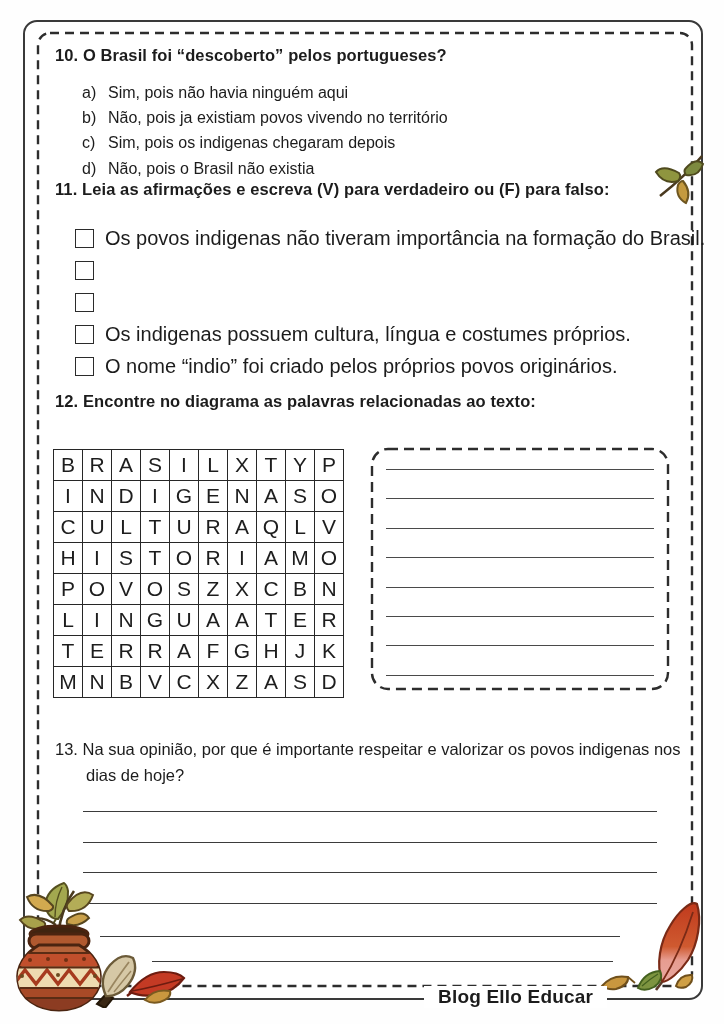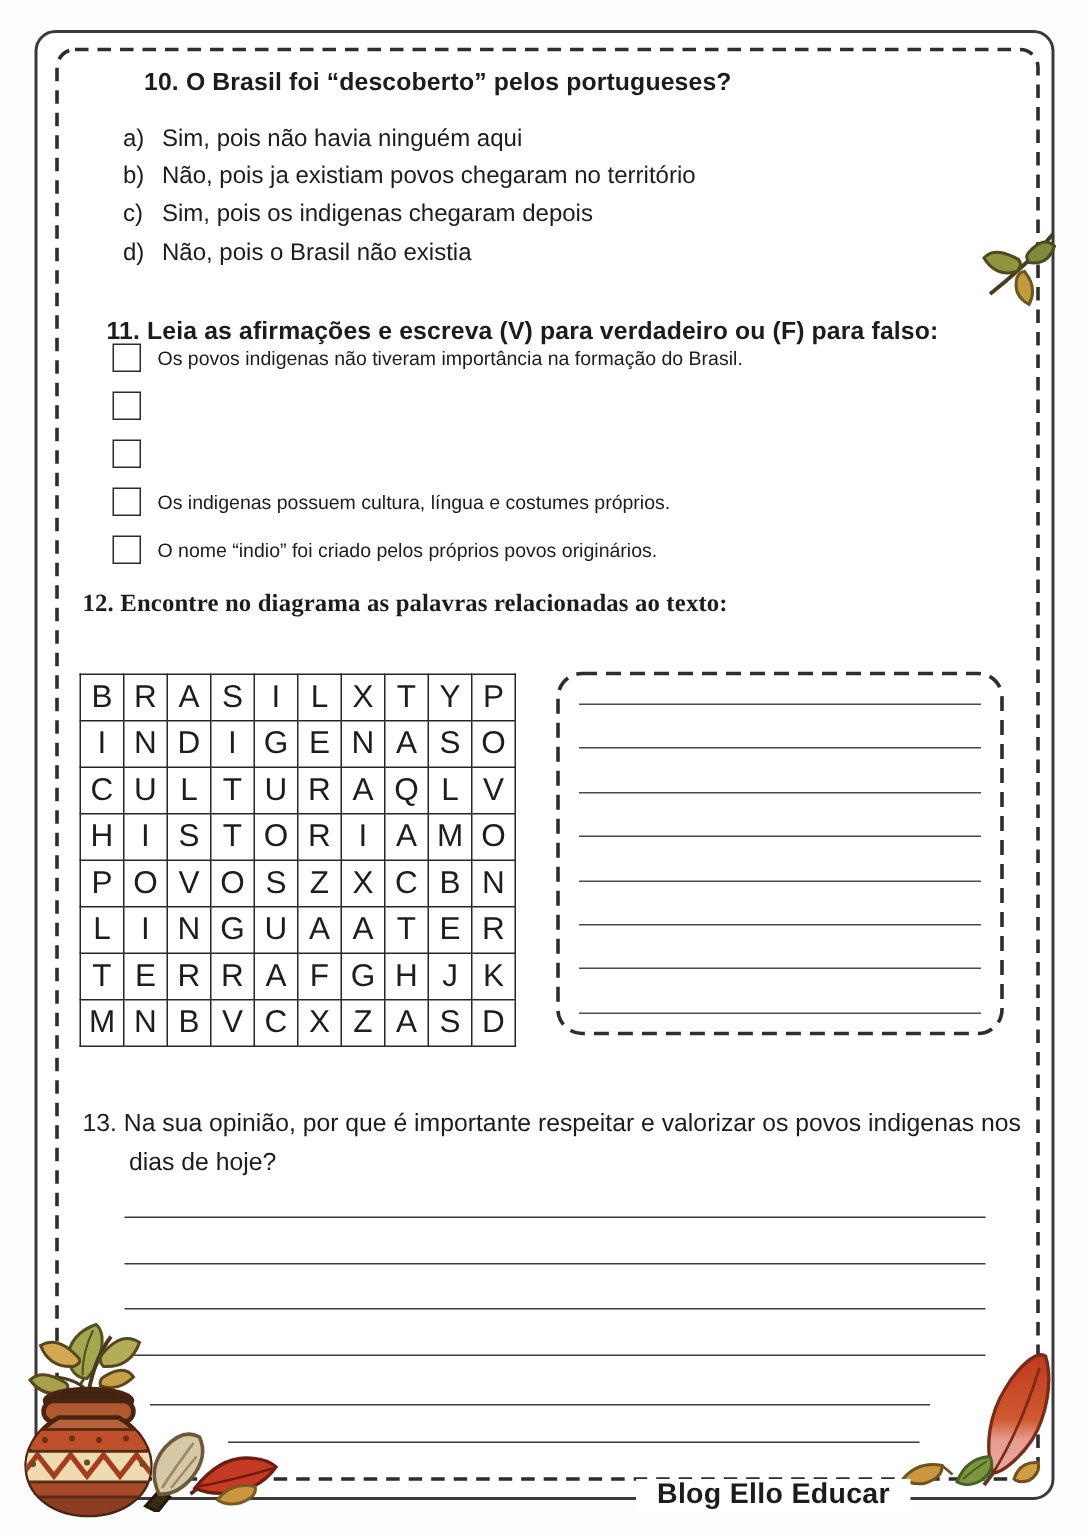--- a/index.html
+++ b/index.html
@@ -8,33 +8,33 @@
     font-family:"Liberation Sans","DejaVu Sans",sans-serif;color:#1c1c1c;
   }
   
   .outer-border{
     position:absolute;left:23px;top:20px;width:680px;height:980px;
     border:2.5px solid #3a3a3a;border-radius:14px;box-sizing:border-box;background:#fff;
   }
   .dash-svg{position:absolute;left:0;top:0;width:724px;height:1024px;pointer-events:none;}
   
   .q-title{position:absolute;font-weight:700;font-size:16.5px;white-space:nowrap;letter-spacing:.1px;}
-  #q10-title{left:55px;top:46px;margin-left:41px;}
-  #q11-title{left:55px;top:212px;margin-left:16px;}
-  #q12-title{left:55px;top:392px;font-family:Liberation Serif, serif;}
+  #q10-title{left:55px;top:46px;}
+  #q11-title{left:55px;top:180px;}
+  #q12-title{left:55px;top:392px;}
   #q13-title{
     position:absolute;left:55px;top:736px;width:600px;font-weight:400;font-size:16.5px;
     line-height:26px;padding-left:31px;text-indent:-31px;
   }
   
   #q10-options{position:absolute;left:82px;top:80px;font-size:16px;}
   .opt-row{display:flex;gap:8px;height:25.4px;align-items:center;}
   .opt-letter{width:18px;}
   
-  #q11-list{position:absolute;left:75px;top:229px;font-size:13px;}
+  #q11-list{position:absolute;left:75px;top:229px;font-size:20px;}
   .stmt-row{display:flex;align-items:center;height:18px;margin-bottom:14px;}
   .checkbox{
     width:17px;height:17px;border:1.8px solid #2b2b2b;background:#fff;
     display:inline-block;flex:0 0 auto;box-sizing:content-box;
   }
   .stmt-text{margin-left:11px;white-space:nowrap;}
   
   #ws-grid{
     position:absolute;left:53px;top:449px;border-collapse:collapse;
     font-size:21px;color:#1d1d1d;
@@ -85,21 +85,21 @@
   </svg>
 
   <div class="q-title" id="q10-title">10. O Brasil foi “descoberto” pelos portugueses?</div>
   <div id="q10-options">
       <div class="opt-row">
        <span class="opt-letter">a)</span>
        <span>Sim, pois não havia ninguém aqui</span>
       </div>
       <div class="opt-row">
        <span class="opt-letter">b)</span>
-       <span>Não, pois ja existiam povos chegaram no território</span>
+       <span>Não, pois ja existiam povos vivendo no território</span>
       </div>
       <div class="opt-row">
        <span class="opt-letter">c)</span>
        <span>Sim, pois os indigenas chegaram depois</span>
       </div>
       <div class="opt-row">
        <span class="opt-letter">d)</span>
        <span>Não, pois o Brasil não existia</span>
       </div>
     </div>

